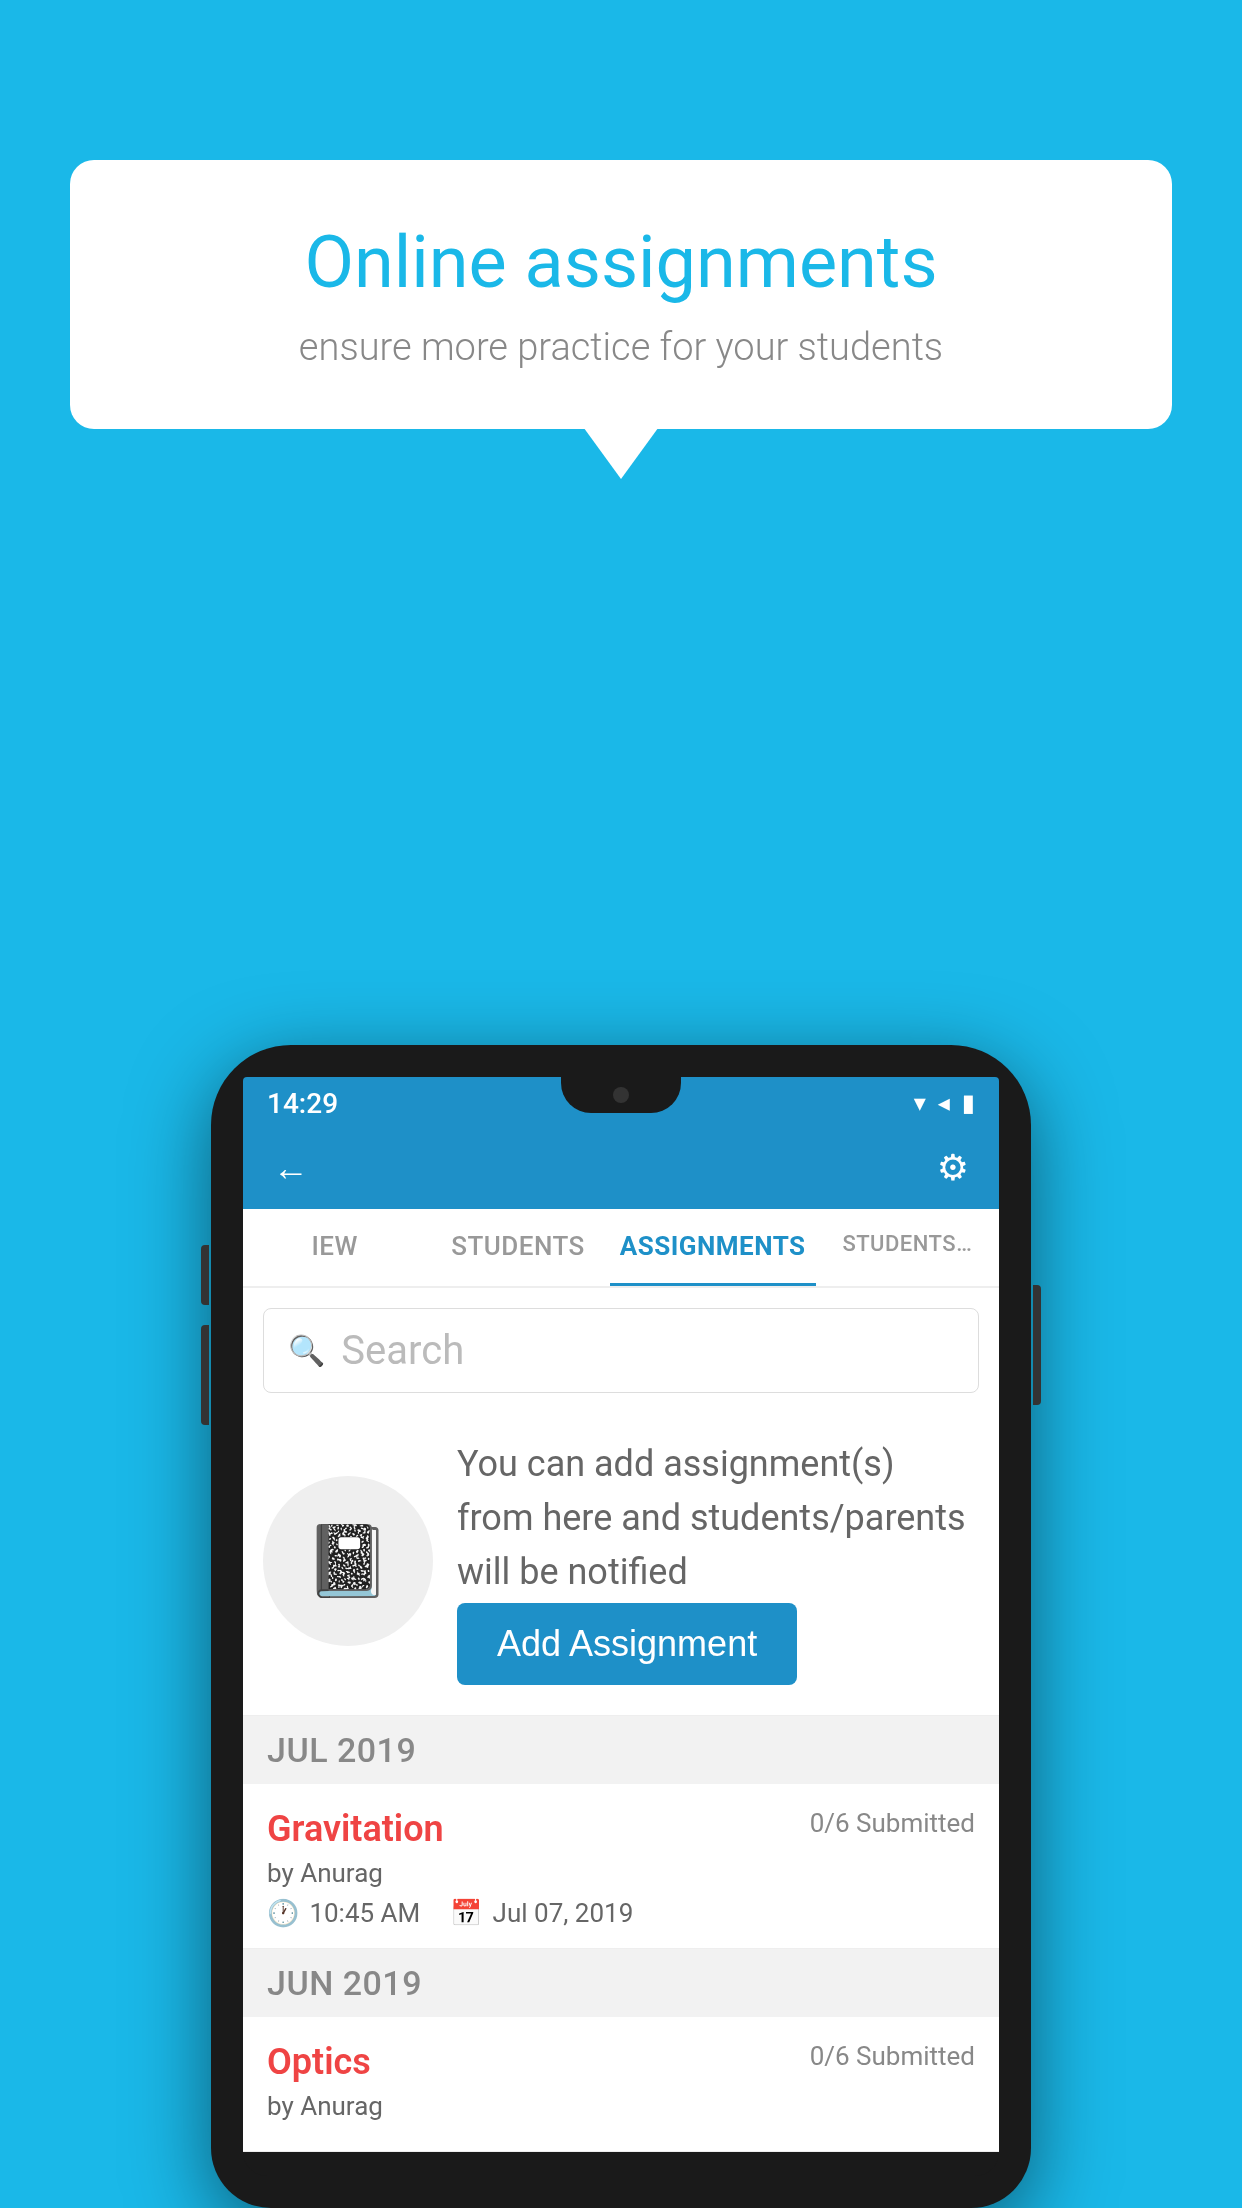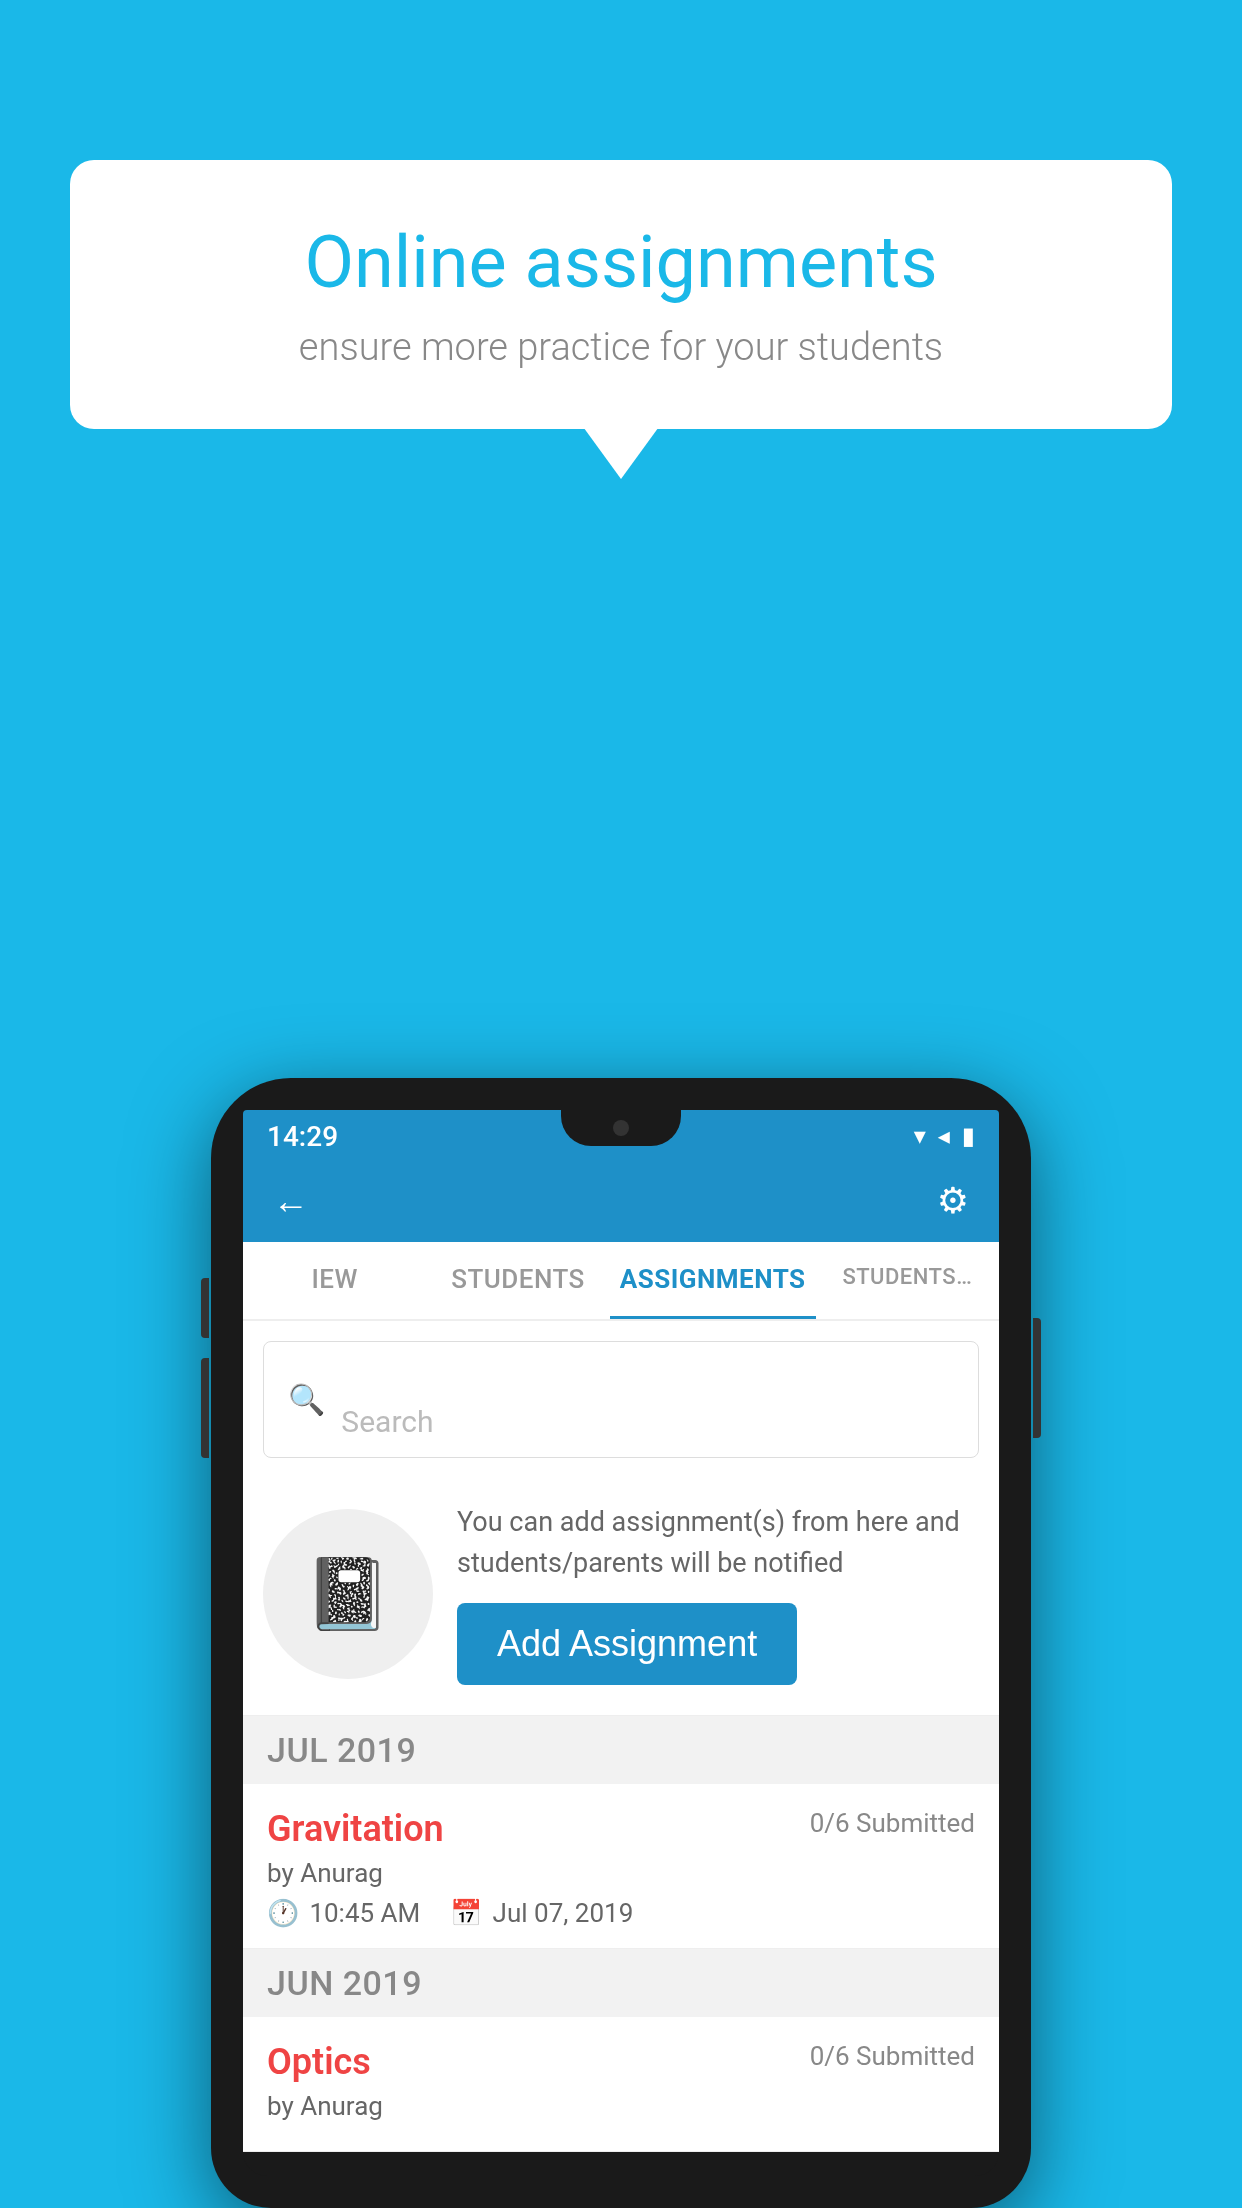--- a/index.html
+++ b/index.html
@@ -198,23 +198,22 @@
       align-items: center;
       gap: 16px;
     }
 
     .search-icon-wrap {
       color: #aaa;
       font-size: 30px;
     }
 
     .search-placeholder {
-      font-size: 30px;
+      font-size: 40px;
       color: #bbb;
-      margin-top: 44px;
     }
 
     
     .add-assignment-section {
       display: flex;
       align-items: center;
       padding: 24px 20px 30px;
       gap: 24px;
       border-bottom: 1px solid #eee;
     }
@@ -232,24 +231,24 @@
 
     .notebook-icon {
       font-size: 70px;
     }
 
     .add-assignment-right {
       flex: 1;
     }
 
     .add-assignment-text {
-      font-size: 27px;
+      font-size: 36px;
       color: #666;
       line-height: 1.5;
-      margin-bottom: 20px;
+      margin-bottom: 4px;
     }
 
     .add-assignment-btn {
       background: #1e90c8;
       color: white;
       border: none;
       border-radius: 8px;
       padding: 20px 40px;
       font-size: 36px;
       font-weight: 500;

